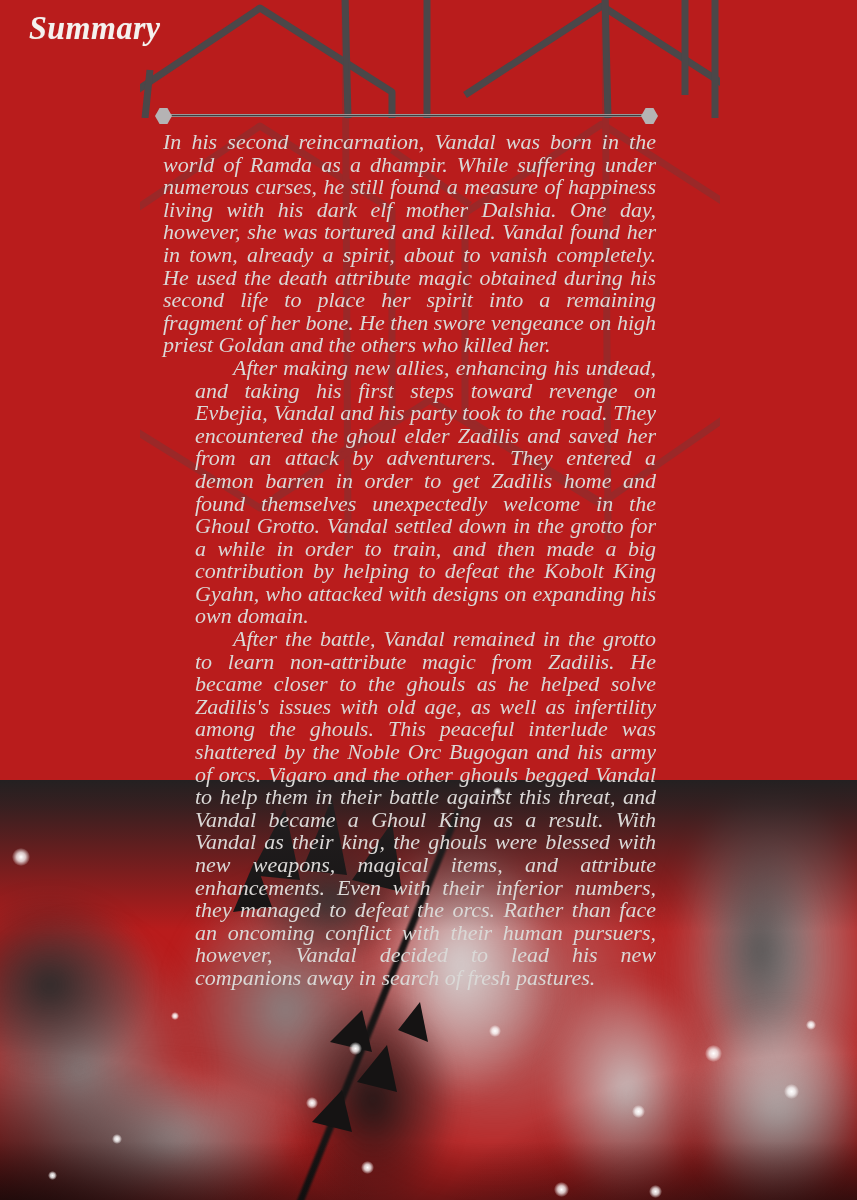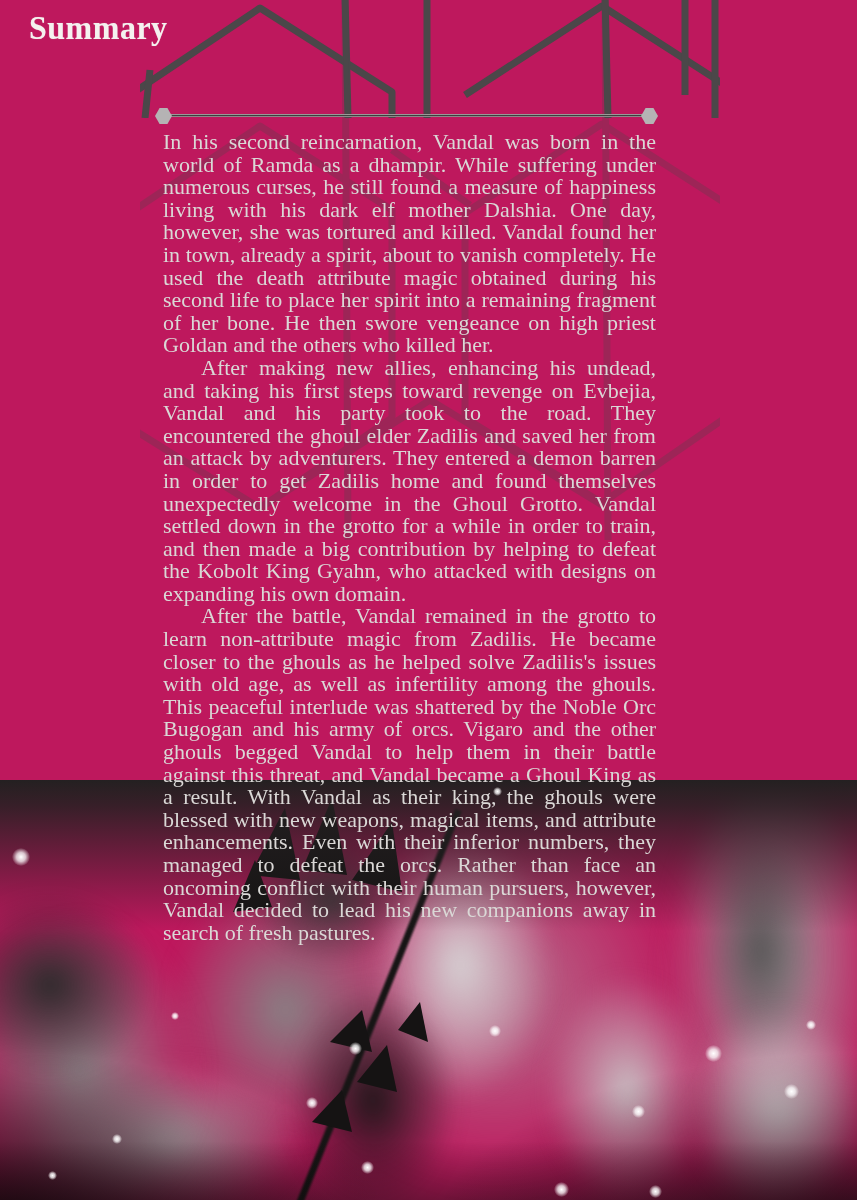--- a/index.html
+++ b/index.html
@@ -1,17 +1,17 @@
 <!DOCTYPE html>
 <html lang="en"><head>
 <meta charset="utf-8">
 <style>
   html,body{margin:0;padding:0;background:#242021;}
-  .page{position:relative;width:857px;height:1200px;background:#be185d;overflow:hidden;
-        font-family:"Liberation Serif", serif;}
+  .page{position:relative;width:857px;height:1200px;background:#b91c1c;overflow:hidden;
+        font-family:"Liberation Serif", serif;font-style:italic;}
 
   
   .title{position:absolute;left:29px;top:8px;font-size:32px;font-weight:bold;
          color:#f4f2ef;letter-spacing:0.5px;transform:scaleY(1.08);transform-origin:top left;
          text-shadow:0 0 1px rgba(255,255,255,.35);}
 
   
   .hex-top{position:absolute;left:140px;top:0;}
   .hex-faint{position:absolute;left:140px;top:0;opacity:.28;}
 
@@ -21,21 +21,21 @@
         background:linear-gradient(#c7c5c6,#413d3e,#b1afb0);}
   .hex-end{position:absolute;top:0;width:17px;height:16px;background:#b5b3b4;
         clip-path:polygon(27% 0,73% 0,100% 50%,73% 100%,27% 100%,0 50%);}
   .hex-end.left{left:-3px;} .hex-end.right{right:-3px;}
 
   
   .text-block{position:absolute;left:163px;top:131px;width:493px;
         font-size:22px;line-height:22.6px;color:#dad8d6;text-align:justify;
         hyphens:auto;-webkit-hyphens:auto;z-index:5;}
   .text-block p{margin:0;}
-  .text-block p.indent{text-indent:38px;}
+  .text-block p.indent{text-indent:38px;margin-left:32px;}
 
   
   .illustration{position:absolute;left:0;top:780px;width:857px;height:420px;overflow:hidden;}
   .blob{position:absolute;border-radius:50%;}
   .b-baseglow   {left:300px;top:30px;width:390px;height:370px;filter:blur(18px);
                  background:radial-gradient(closest-side,rgba(175,175,175,.6),rgba(175,175,175,0));}
   .b-right-body {left:668px;top:0px;width:210px;height:430px;filter:blur(12px);
                  background:radial-gradient(ellipse at 50% 42%,rgba(168,168,168,.95),rgba(168,168,168,0) 74%);}
   .b-right-hair {left:700px;top:55px;width:120px;height:230px;filter:blur(9px);
                  background:radial-gradient(closest-side,rgba(82,82,82,.95),rgba(82,82,82,0));}

